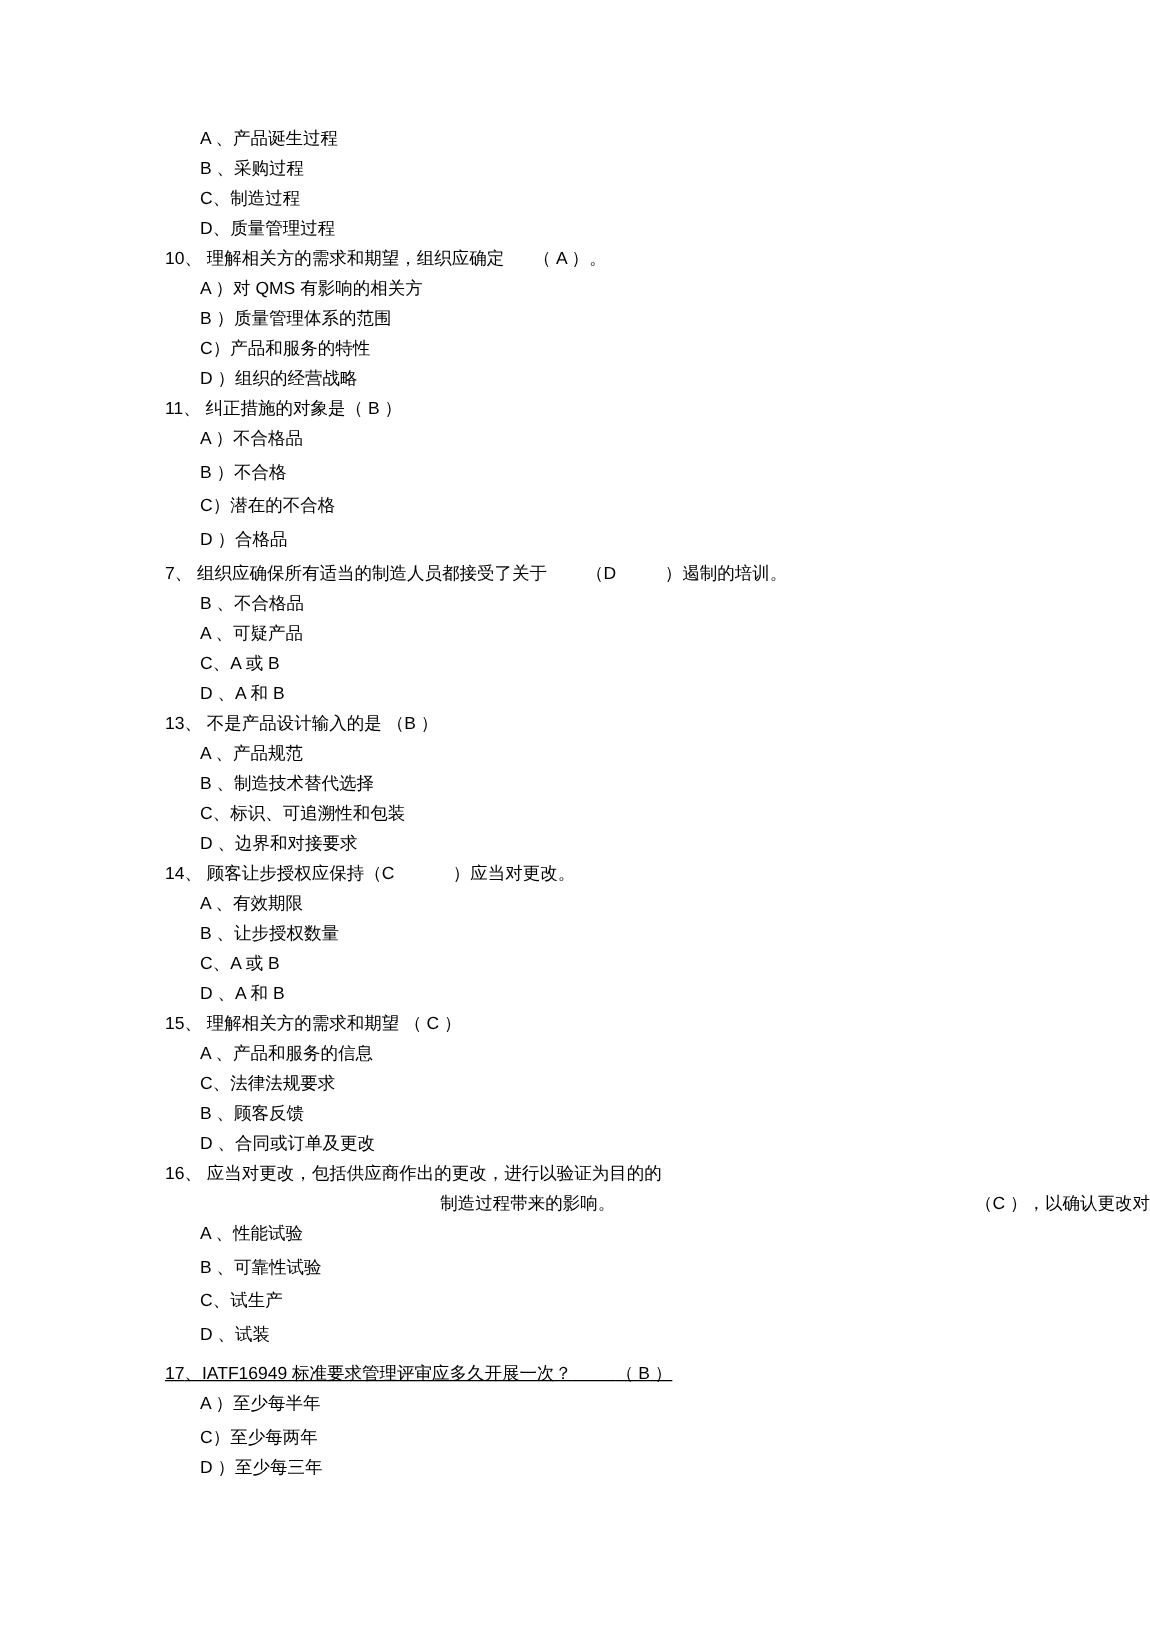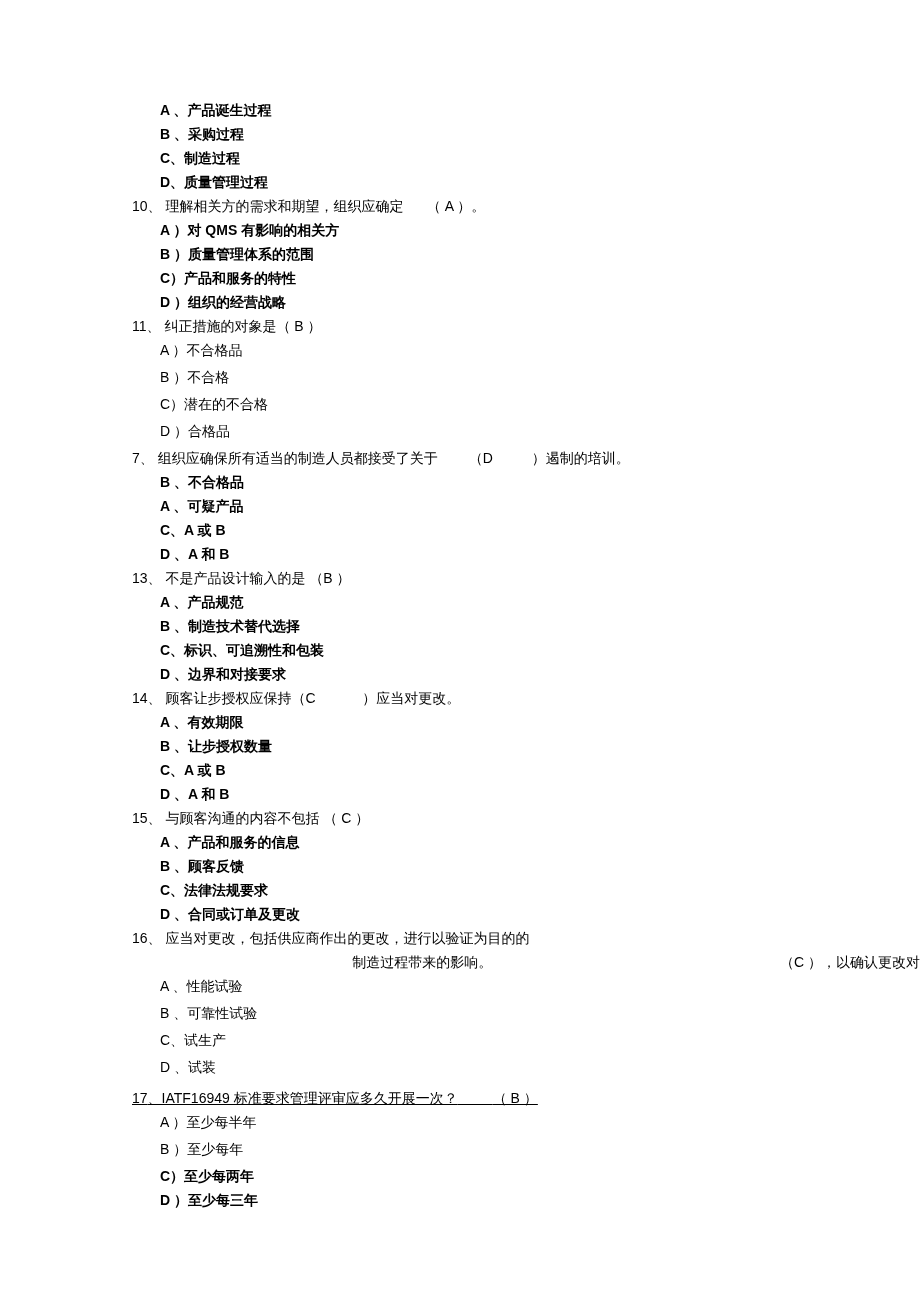--- a/index.html
+++ b/index.html
@@ -6,21 +6,21 @@
     body {
       width: 920px;
       font-family: "Microsoft YaHei", "SimSun", Arial, sans-serif;
       font-size: 14px;
       color: #000;
       background: #fff;
       padding: 100px 0 60px 0;
       line-height: 1.5;
     }
     .content { padding-left: 132px; }
-    .option { padding-left: 28px; margin-bottom: 3px; font-weight: bold; }
+    .option { padding-left: 28px; margin-bottom: 3px; }
     .option-wide { padding-left: 28px; margin-bottom: 6px; }
     .question { margin-bottom: 3px; }
     .q-text { display: inline; }
     .answer { display: inline; }
     .q17 { margin-top: 10px; text-decoration: underline; }
     .fill { white-space: pre; }
   </style>
 </head>
 <body>
 
@@ -65,39 +65,38 @@
 
   <div class="question">
     <span>14、</span><span class="q-text"> 顾客让步授权应保持（C</span><span class="fill">            </span><span>）应当对更改。</span>
   </div>
   <div class="option">A 、有效期限</div>
   <div class="option">B 、让步授权数量</div>
   <div class="option">C、A 或  B</div>
   <div class="option">D 、A 和  B</div>
 
   <div class="question">
-    <span>15、</span><span class="q-text"> 与顾客沟通的内容不包括   （ C  ）</span>
+    <span>15、</span><span class="q-text"> 理解相关方的需求和期望   （ C  ）</span>
   </div>
   <div class="option">A 、产品和服务的信息</div>
+  <div class="option">C、法律法规要求</div>
   <div class="option">B 、顾客反馈</div>
-  <div class="option">C、法律法规要求</div>
   <div class="option">D 、合同或订单及更改</div>
 
   <div class="question">
     <span>16、</span><span class="q-text"> 应当对更改，包括供应商作出的更改，进行以验证为目的的</span>
   </div>
   <div class="question" style="margin-left:-28px;text-align:right;">
     <span>制造过程带来的影响。</span><span class="fill">                                                                          </span><span class="answer">（C  ）</span><span>，以确认更改对</span>
   </div>
   <div class="option-wide">A 、性能试验</div>
   <div class="option-wide">B 、可靠性试验</div>
   <div class="option-wide">C、试生产</div>
   <div class="option-wide">D 、试装</div>
 
   <div class="question q17">
     <span>17</span><span class="q-text">、IATF16949 标准要求管理评审应多久开展一次？</span><span class="fill">         </span><span class="answer">（  B  ）</span>
   </div>
   <div class="option-wide">A ）至少每半年</div>
-  <div class="option-wide">B ）至少每年</div>
   <div class="option">C）至少每两年</div>
   <div class="option">D ）至少每三年</div>
 
 </div>
 
 </body></html>

